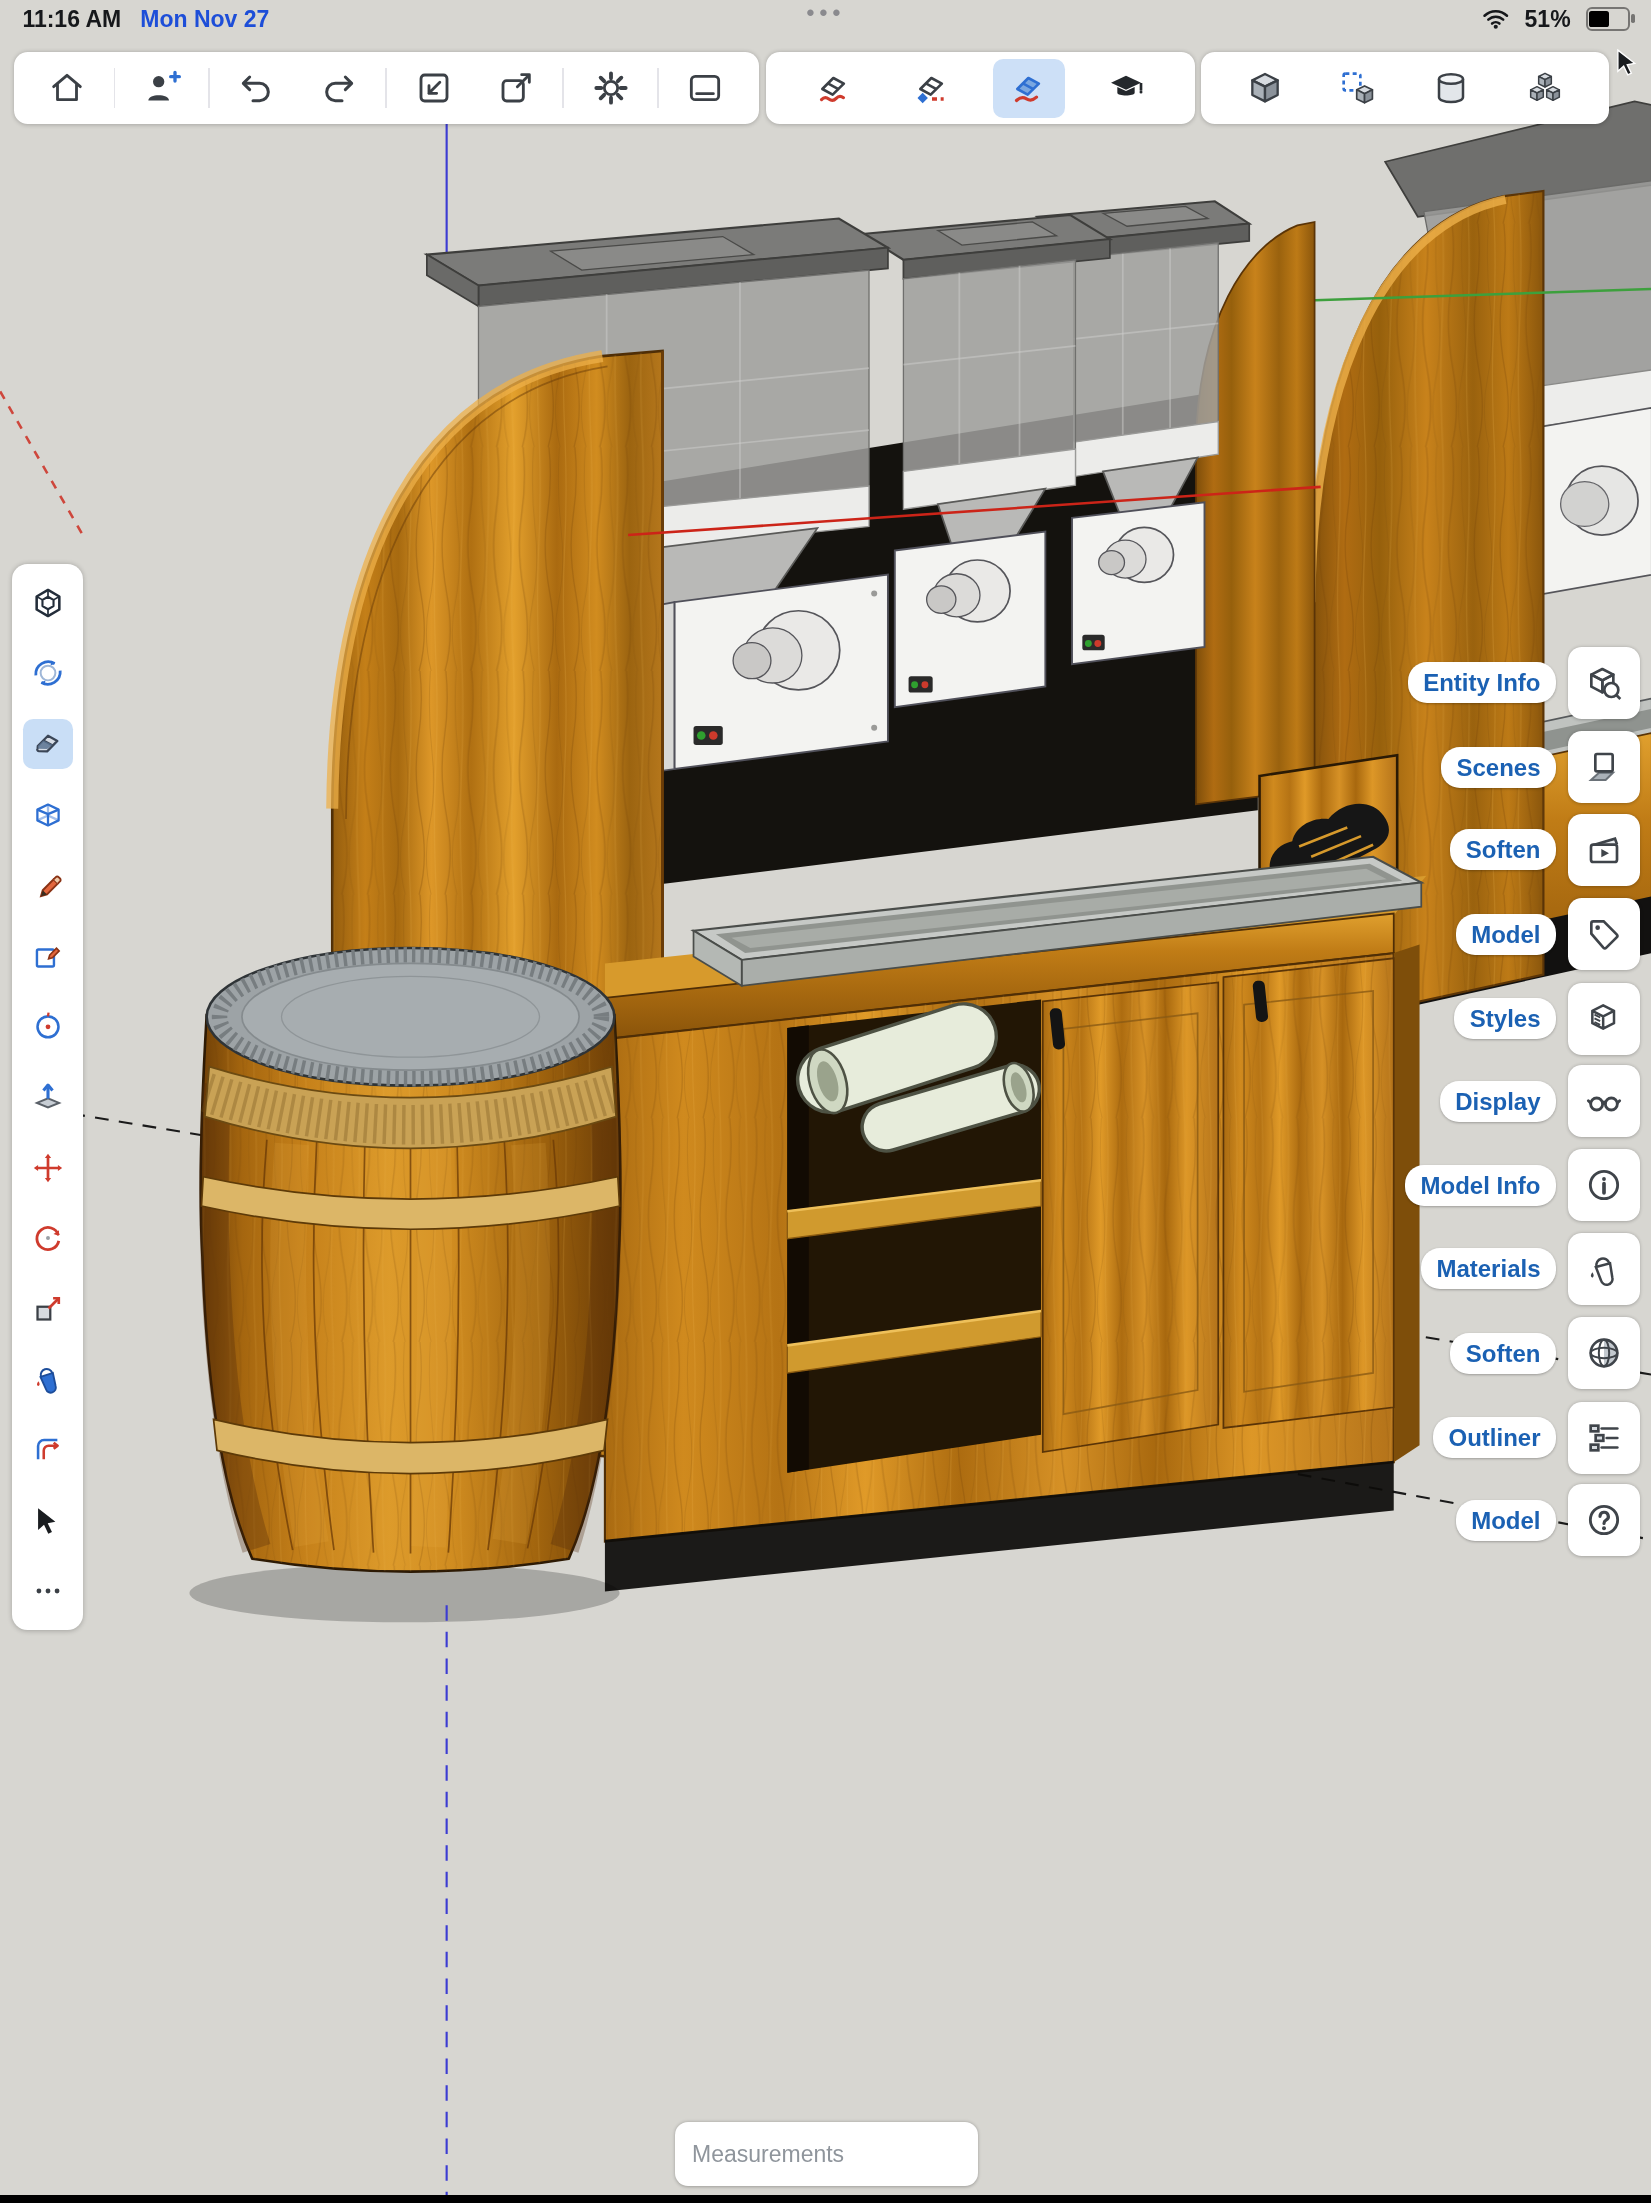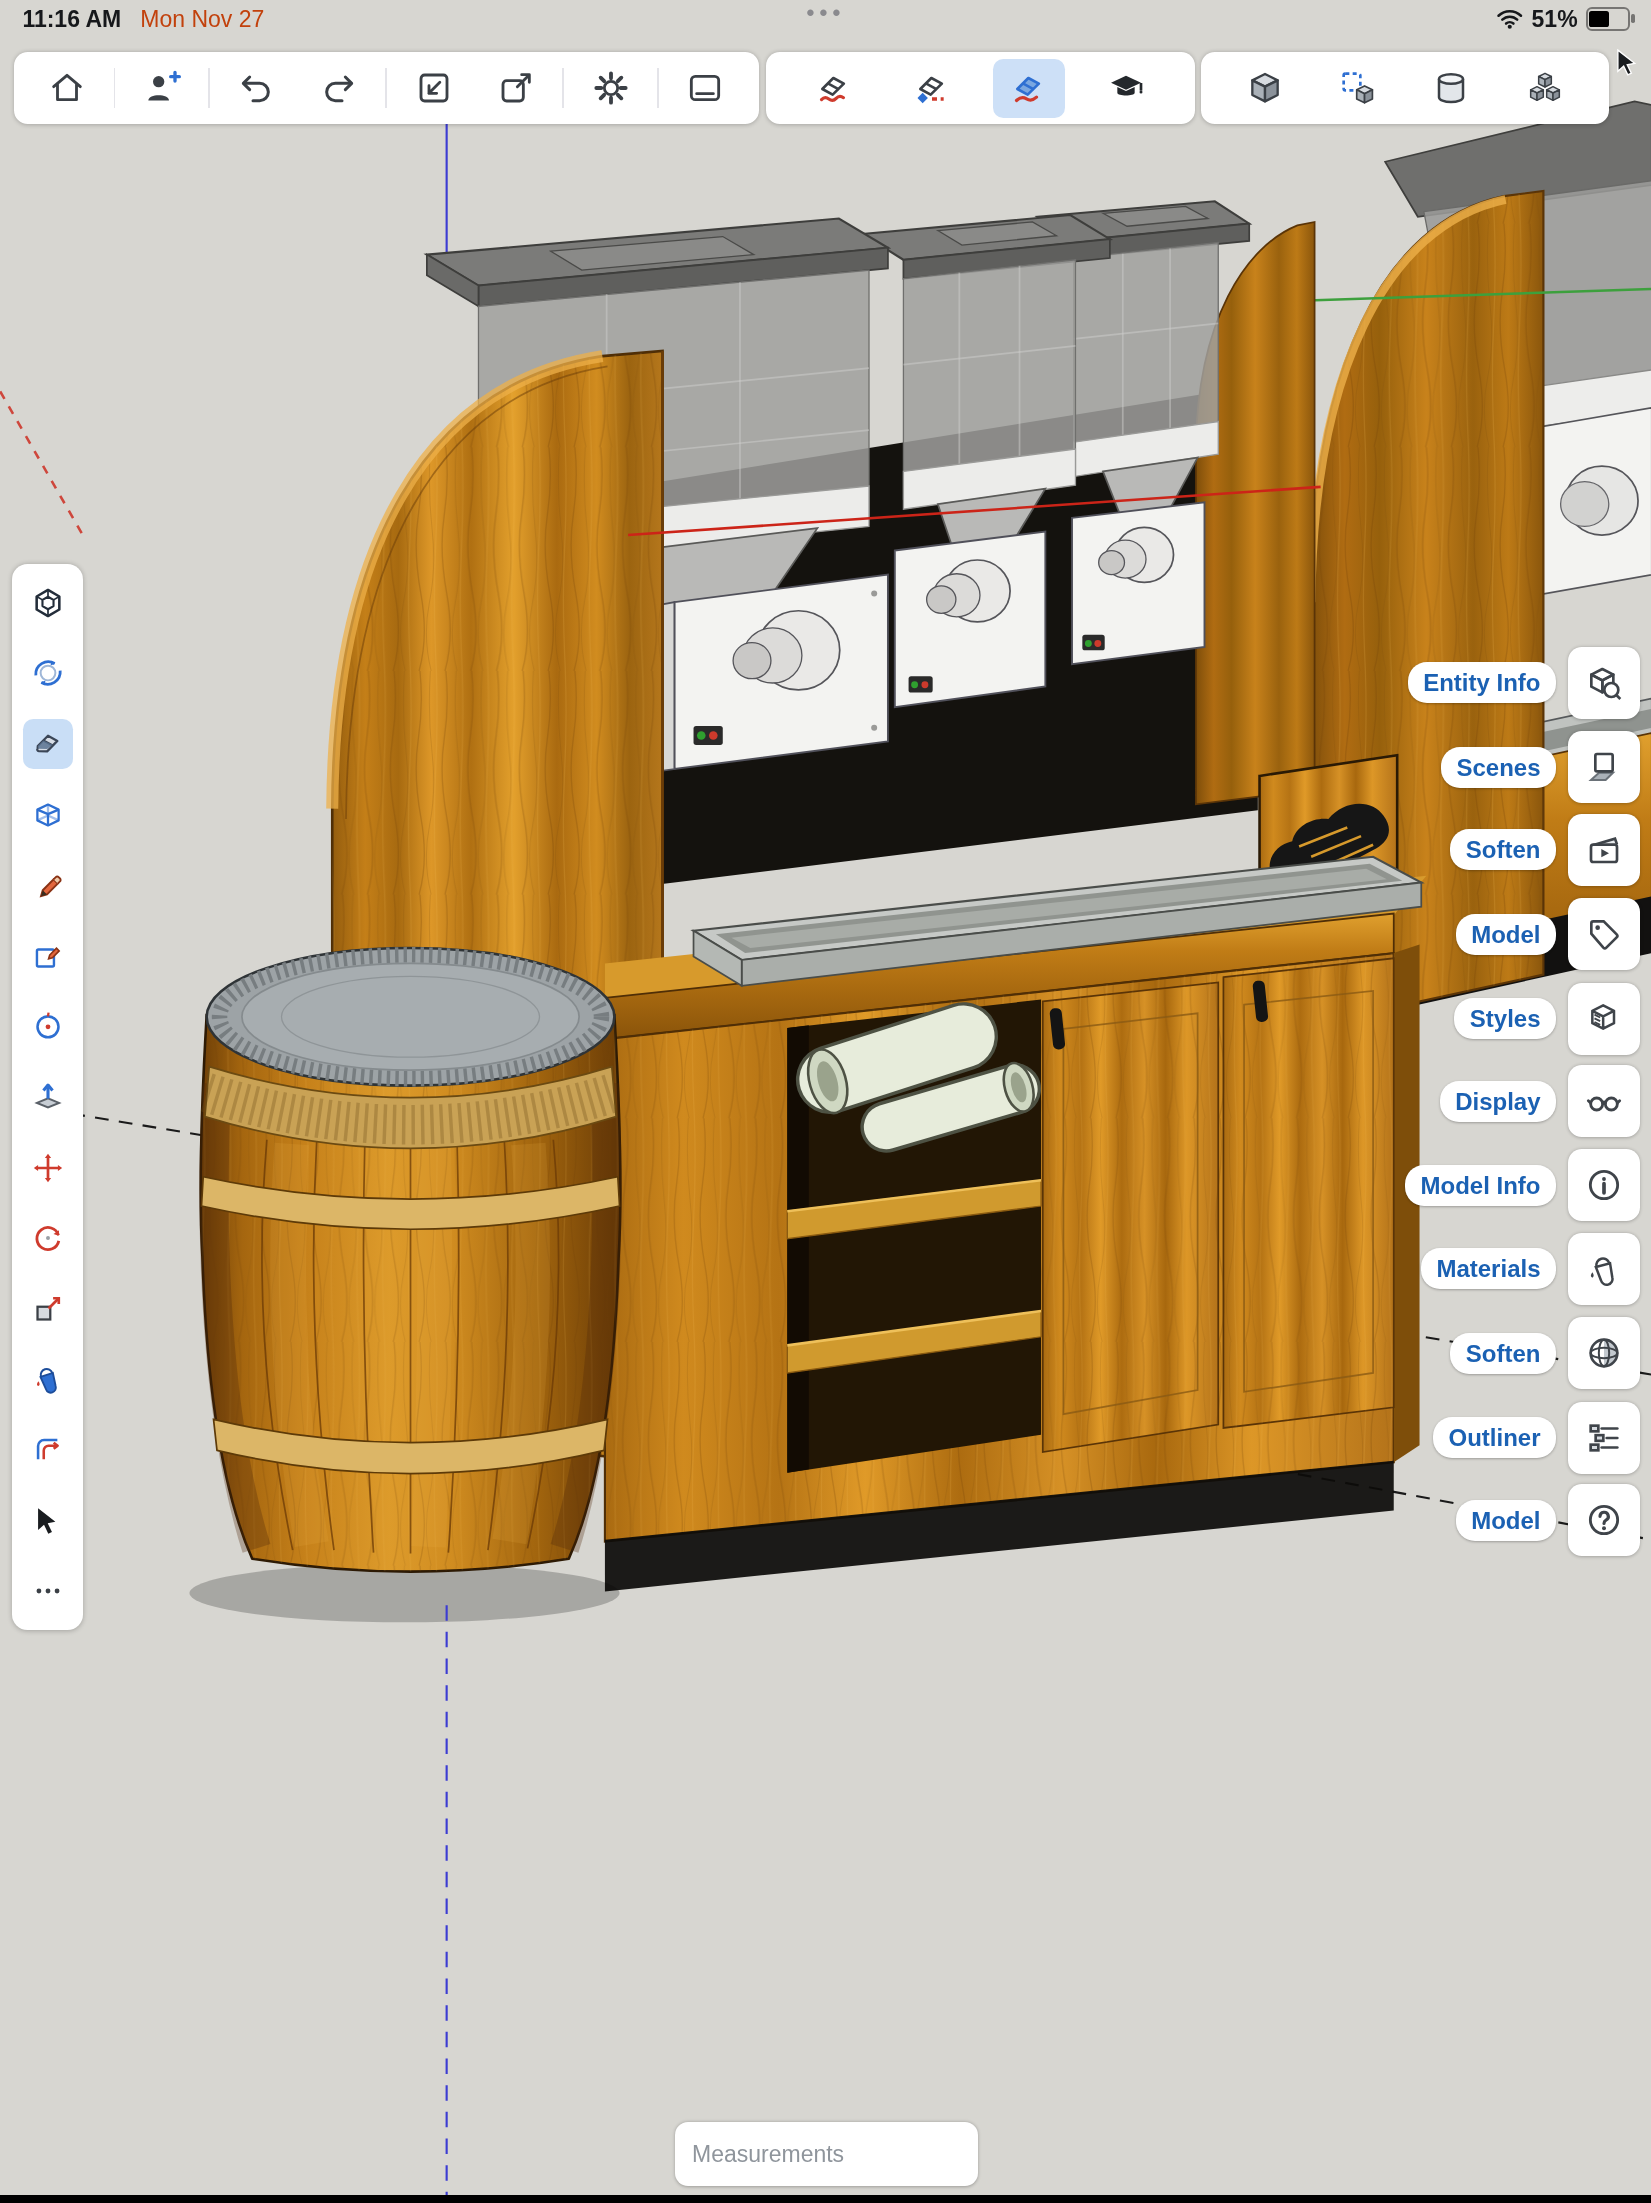--- a/index.html
+++ b/index.html
@@ -3,24 +3,24 @@
 <meta charset="utf-8">
 <style>
   html,body{margin:0;padding:0;background:#b9b8b4}
   .screen{position:relative;width:1652px;height:2203px;background:#d7d6d1;overflow:hidden;
           font-family:"Liberation Sans","DejaVu Sans",sans-serif}
   svg.viewport{position:absolute;left:0;top:0}
   
   .statusbar{position:absolute;top:0;left:0;right:0;height:38px;display:flex;align-items:center;
              justify-content:space-between;padding:0 22.4px;font-size:23px;font-weight:700;color:#16181b}
   .sb-left{display:flex;gap:19px;}
-  .sb-date{font-weight:400;color:#c2410c}
+  .sb-date{font-weight:700;color:#1d4ed8}
   .sb-center{position:absolute;left:50%;top:0px;transform:translateX(-50%);color:#8a8a8e;
              font-size:22.4px;letter-spacing:5.2px;font-weight:700}
-  .sb-right{display:flex;align-items:center;gap:8px;font-weight:600}
+  .sb-right{display:flex;align-items:center;gap:15px;font-weight:600}
   .battery{position:relative;width:40px;height:20px;border:2.2px solid rgba(0,0,0,.45);border-radius:6px}
   .battery-fill{position:absolute;left:1.7px;top:1.7px;bottom:1.7px;width:50%;background:#000;border-radius:2.6px}
   .battery-tip{position:absolute;right:-6.9px;top:5.2px;width:3.4px;height:8.6px;background:rgba(0,0,0,.45);border-radius:1.7px}
   
   .tb{position:absolute;top:52px;height:72px;background:#fff;border-radius:13.8px;
       box-shadow:0 0.9px 4.3px rgba(0,0,0,.22);display:flex;align-items:center;
       justify-content:space-evenly;padding:0 6.9px}
   #g1{left:13.8px;width:731px}
   #g2{left:766px;width:415px}
   #g3{left:1201px;width:394px}

